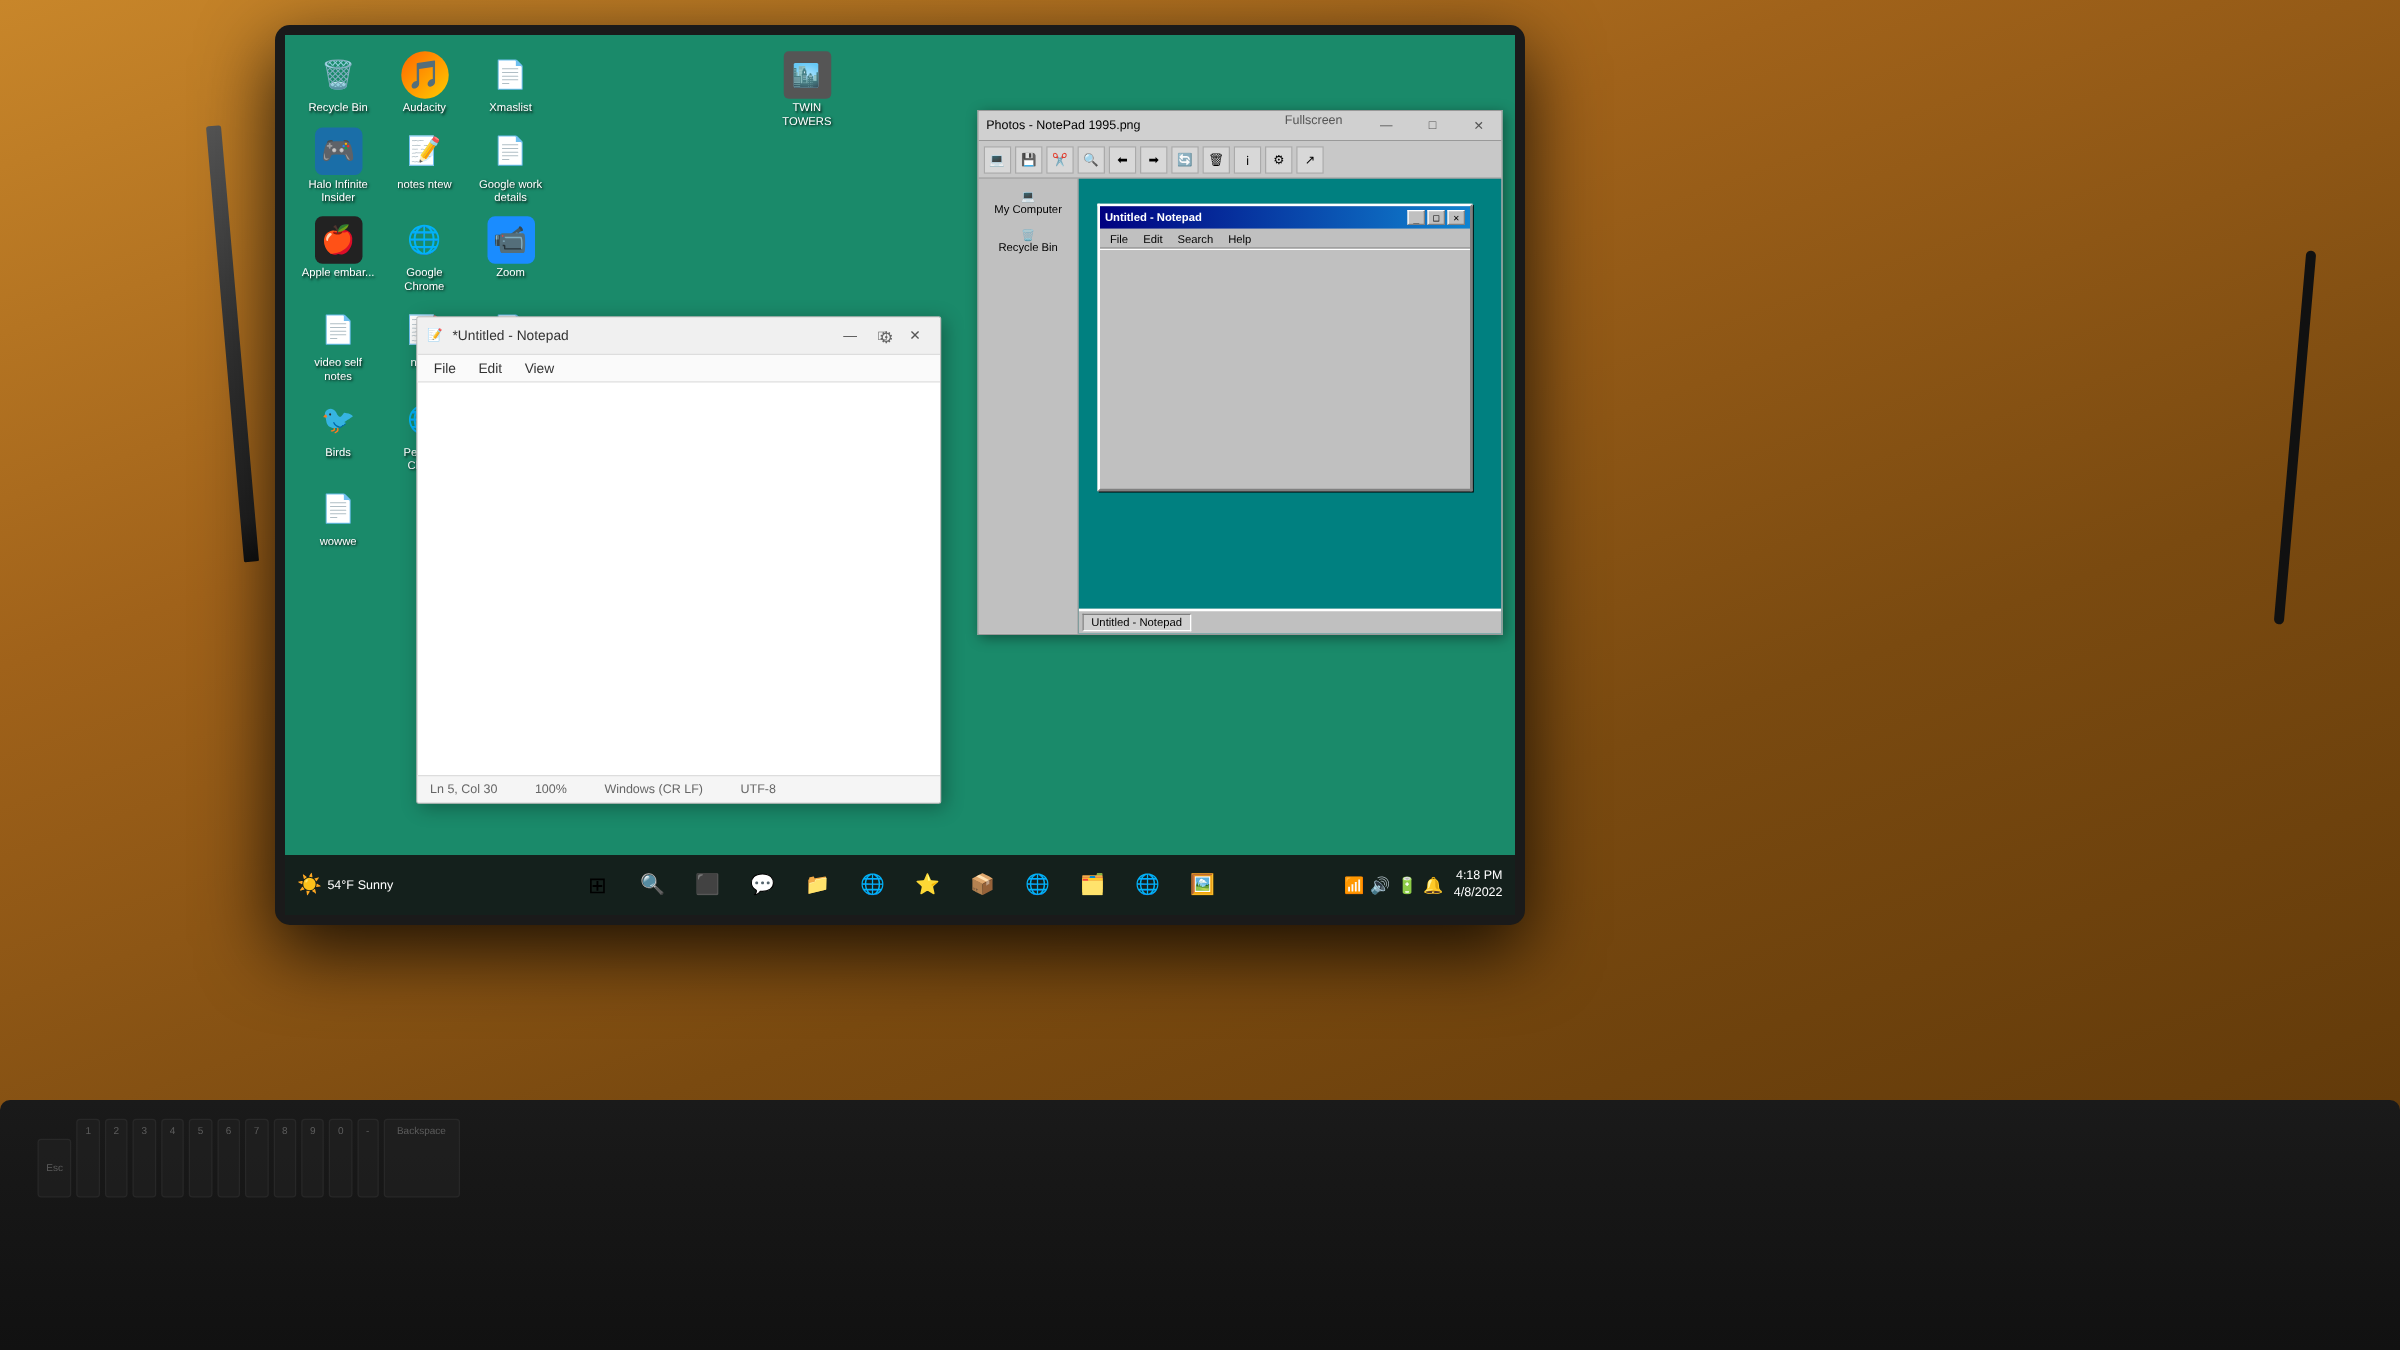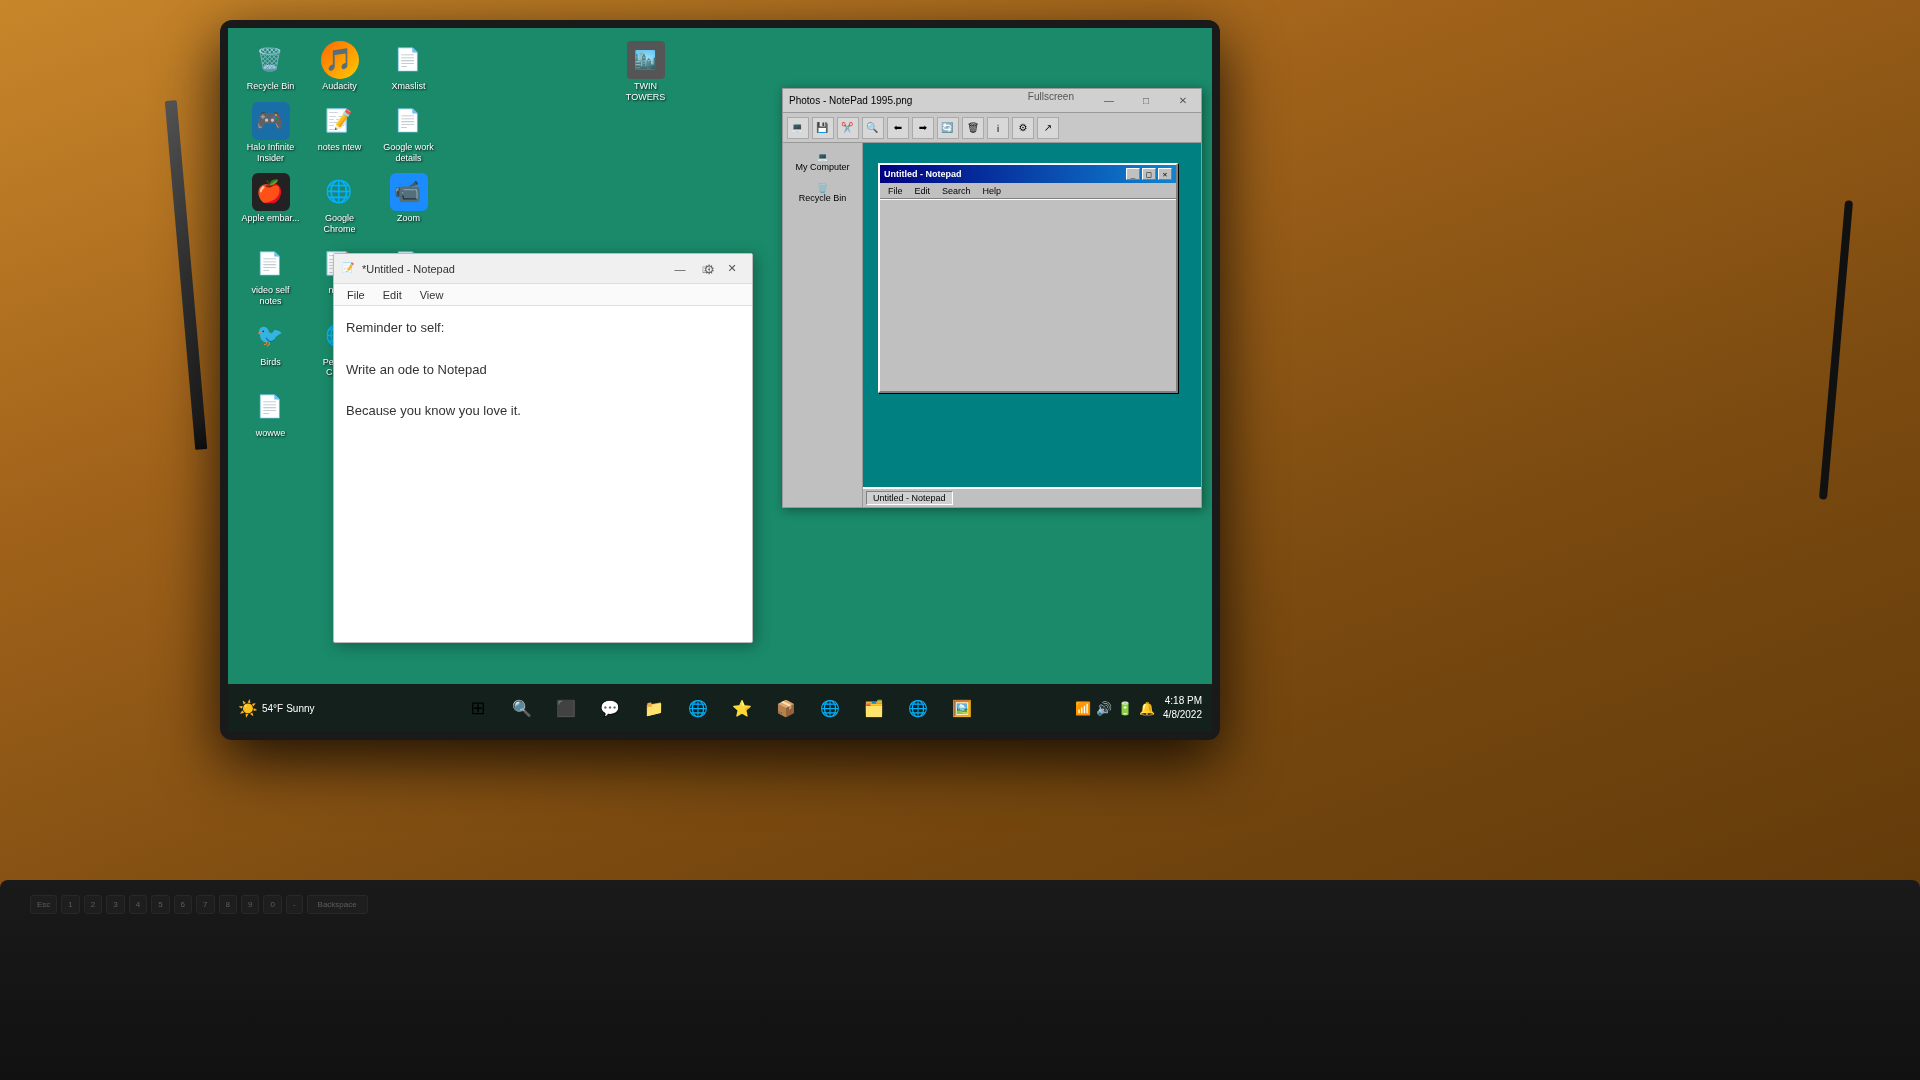--- a/index.html
+++ b/index.html
@@ -589,26 +589,25 @@
           <button class="win-btn">□</button>
           <button class="win-btn close">✕</button>
         </div>
       </div>
       <button class="gear-btn">⚙</button>
       <div class="notepad-menu">
         <span class="menu-item">File</span>
         <span class="menu-item">Edit</span>
         <span class="menu-item">View</span>
       </div>
-      <div class="notepad-content">
-        <div>Reminder to self:</div>
-        <br>
-        <div>Write an ode to Notepad</div>
-        <br>
-        <div>Because you know you love it.</div>
+      <div class="notepad-statusbar">
+        <span>Ln 5, Col 30</span>
+        <span>100%</span>
+        <span>Windows (CR LF)</span>
+        <span>UTF-8</span>
       </div>
     </div>
 
     <div class="photos-window">
       <div class="photos-titlebar">
         <span>Photos - NotePad 1995.png</span>
         <div style="display:flex;gap:13px;">
           <span style="font-size:10px;cursor:pointer;margin-right:10px;color:#555;">Fullscreen</span>
           <button class="win-btn" style="font-size:10px;">—</button>
           <button class="win-btn" style="font-size:10px;">□</button>
@@ -732,21 +731,21 @@
 </div>
 
 <div class="right-desktop-icon" style="position:absolute;right:60px;bottom:80px;">
   <div class="right-icon-img">🌐</div>
   <span class="right-icon-label">Edge Canl...</span>
 </div>
 
 <div class="keyboard" style="position:absolute;bottom:0;left:0;right:0;height:200px;background:linear-gradient(to bottom,#1a1a1a,#111);z-index:5;">
 
   <div style="padding:15px 30px 0;display:flex;gap:4px;flex-wrap:wrap;opacity:0.6;">
-    <div style="background:#222;border:1px solid #333;border-radius:3px;color:#888;font-size:8px;padding:4px 6px;">Esc</div>
+    <div style="background:#222;border:1px solid #333;border-radius:3px;color:#888;font-size:8px;padding:18px 6px;margin-top:16px;">Esc</div>
     <div style="background:#222;border:1px solid #333;border-radius:3px;color:#888;font-size:8px;padding:4px 6px;">1</div>
     <div style="background:#222;border:1px solid #333;border-radius:3px;color:#888;font-size:8px;padding:4px 6px;">2</div>
     <div style="background:#222;border:1px solid #333;border-radius:3px;color:#888;font-size:8px;padding:4px 6px;">3</div>
     <div style="background:#222;border:1px solid #333;border-radius:3px;color:#888;font-size:8px;padding:4px 6px;">4</div>
     <div style="background:#222;border:1px solid #333;border-radius:3px;color:#888;font-size:8px;padding:4px 6px;">5</div>
     <div style="background:#222;border:1px solid #333;border-radius:3px;color:#888;font-size:8px;padding:4px 6px;">6</div>
     <div style="background:#222;border:1px solid #333;border-radius:3px;color:#888;font-size:8px;padding:4px 6px;">7</div>
     <div style="background:#222;border:1px solid #333;border-radius:3px;color:#888;font-size:8px;padding:4px 6px;">8</div>
     <div style="background:#222;border:1px solid #333;border-radius:3px;color:#888;font-size:8px;padding:4px 6px;">9</div>
     <div style="background:#222;border:1px solid #333;border-radius:3px;color:#888;font-size:8px;padding:4px 6px;">0</div>

